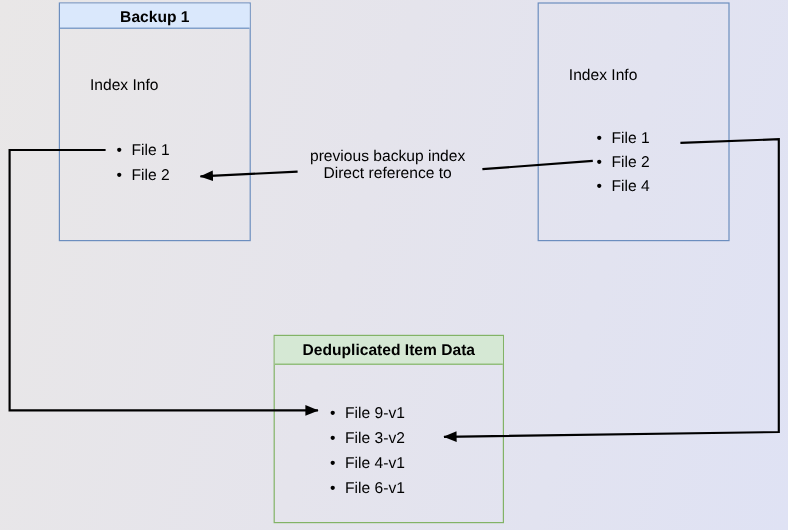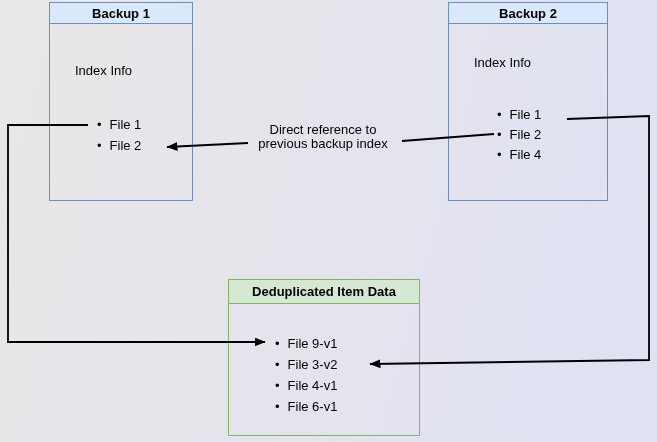--- a/index.html
+++ b/index.html
@@ -12,21 +12,21 @@
   .box { position:absolute; border:1px solid; background:transparent; box-sizing:border-box; }
   .box .hdr {
     display:flex; align-items:center; justify-content:center;
     font-weight:bold; font-size:13px; border-bottom:1px solid; box-sizing:border-box;
   }
   .blue  { border-color:#6c8ebf; }
   .blue .hdr  { background:#dae8fc; border-color:#6c8ebf; height:21px; }
   .green { border-color:#82b366; }
   .green .hdr { background:#d5e8d4; border-color:#82b366; height:24px;align-items:center; }
 
-  #backup1-box { left:49px;  top:2px;   width:144px; height:199px; }
+  #backup1-box { left:49px;  top:2px;   width:160px; height:199px; }
   #backup2-box { left:448px; top:2px;   width:160px; height:199px; }
   #dedup-box   { left:228px; top:279px; width:192px; height:157px; }
 
   .subtitle { position:absolute; font-size:13px; line-height:13px; white-space:nowrap; }
   #backup1-box .subtitle { left:25px; top:61px; }
   #backup2-box .subtitle { left:25px; top:53px; }
 
   .list { position:absolute; font-size:13px; }
   #backup1-box .list { left:47px; top:111px; line-height:21px; }
   #backup2-box .list { left:48px; top:102px; line-height:20px; }
@@ -58,23 +58,20 @@
         <span>File 1</span>
       </div>
       <div class="li">
         <span class="dot">•</span>
         <span>File 2</span>
       </div>
     </div>
   </div>
 
   <div class="box blue" id="backup2-box">
-    <div class="hdr">
-      <span>Backup 2</span>
-    </div>
     <div class="subtitle">Index Info</div>
     <div class="list">
       <div class="li">
         <span class="dot">•</span>
         <span>File 1</span>
       </div>
       <div class="li">
         <span class="dot">•</span>
         <span>File 2</span>
       </div>
@@ -115,17 +112,17 @@
         <path d="M0,0 L11,4.5 L0,9 Z" fill="#000"></path>
       </marker>
     </defs>
     <path class="conn" d="M 88 125 L 8 125 L 8 342 L 265 342" marker-end="url(#arrowhead)"></path>
     <path class="conn" d="M 494 134 L 402 141"></path>
     <path class="conn" d="M 248 143 L 167 147" marker-end="url(#arrowhead)"></path>
     <path class="conn" d="M 567 119 L 649 116 L 649 360 L 370 364" marker-end="url(#arrowhead)"></path>
   </svg>
 
   <div class="annotation">
+    <div>previous backup index</div>
     <div>Direct reference to</div>
-    <div>previous backup index</div>
   </div>
 
 </div>
 
 </body></html>

